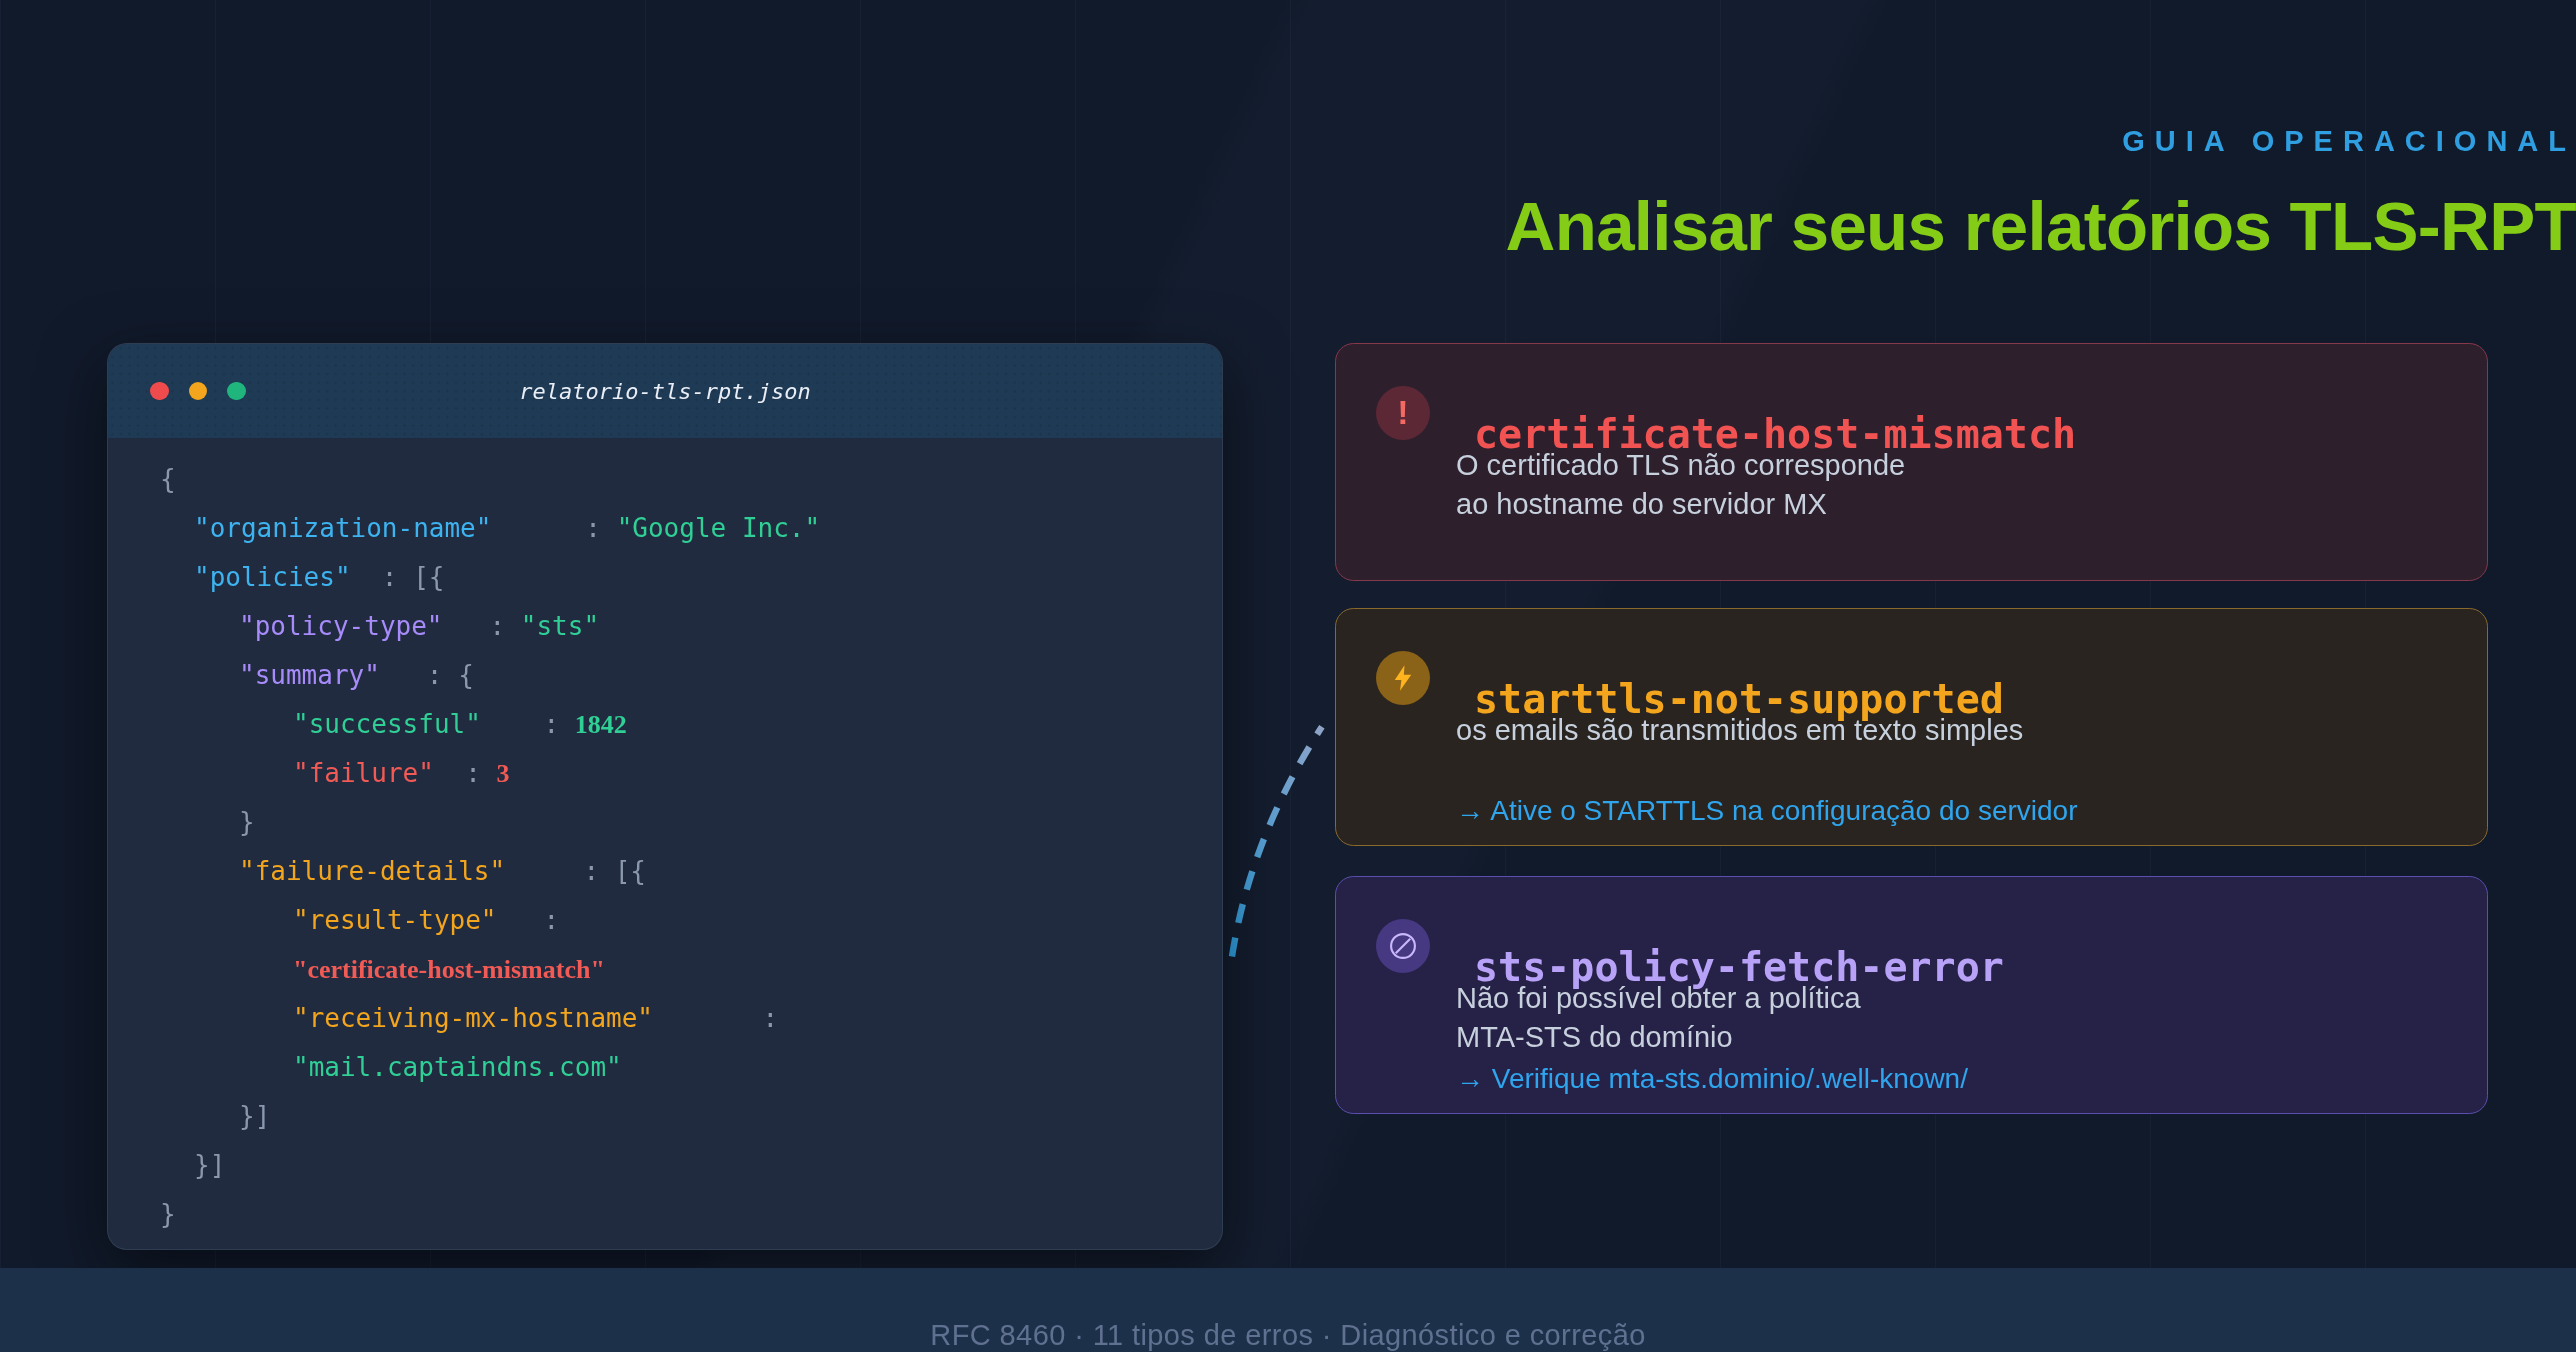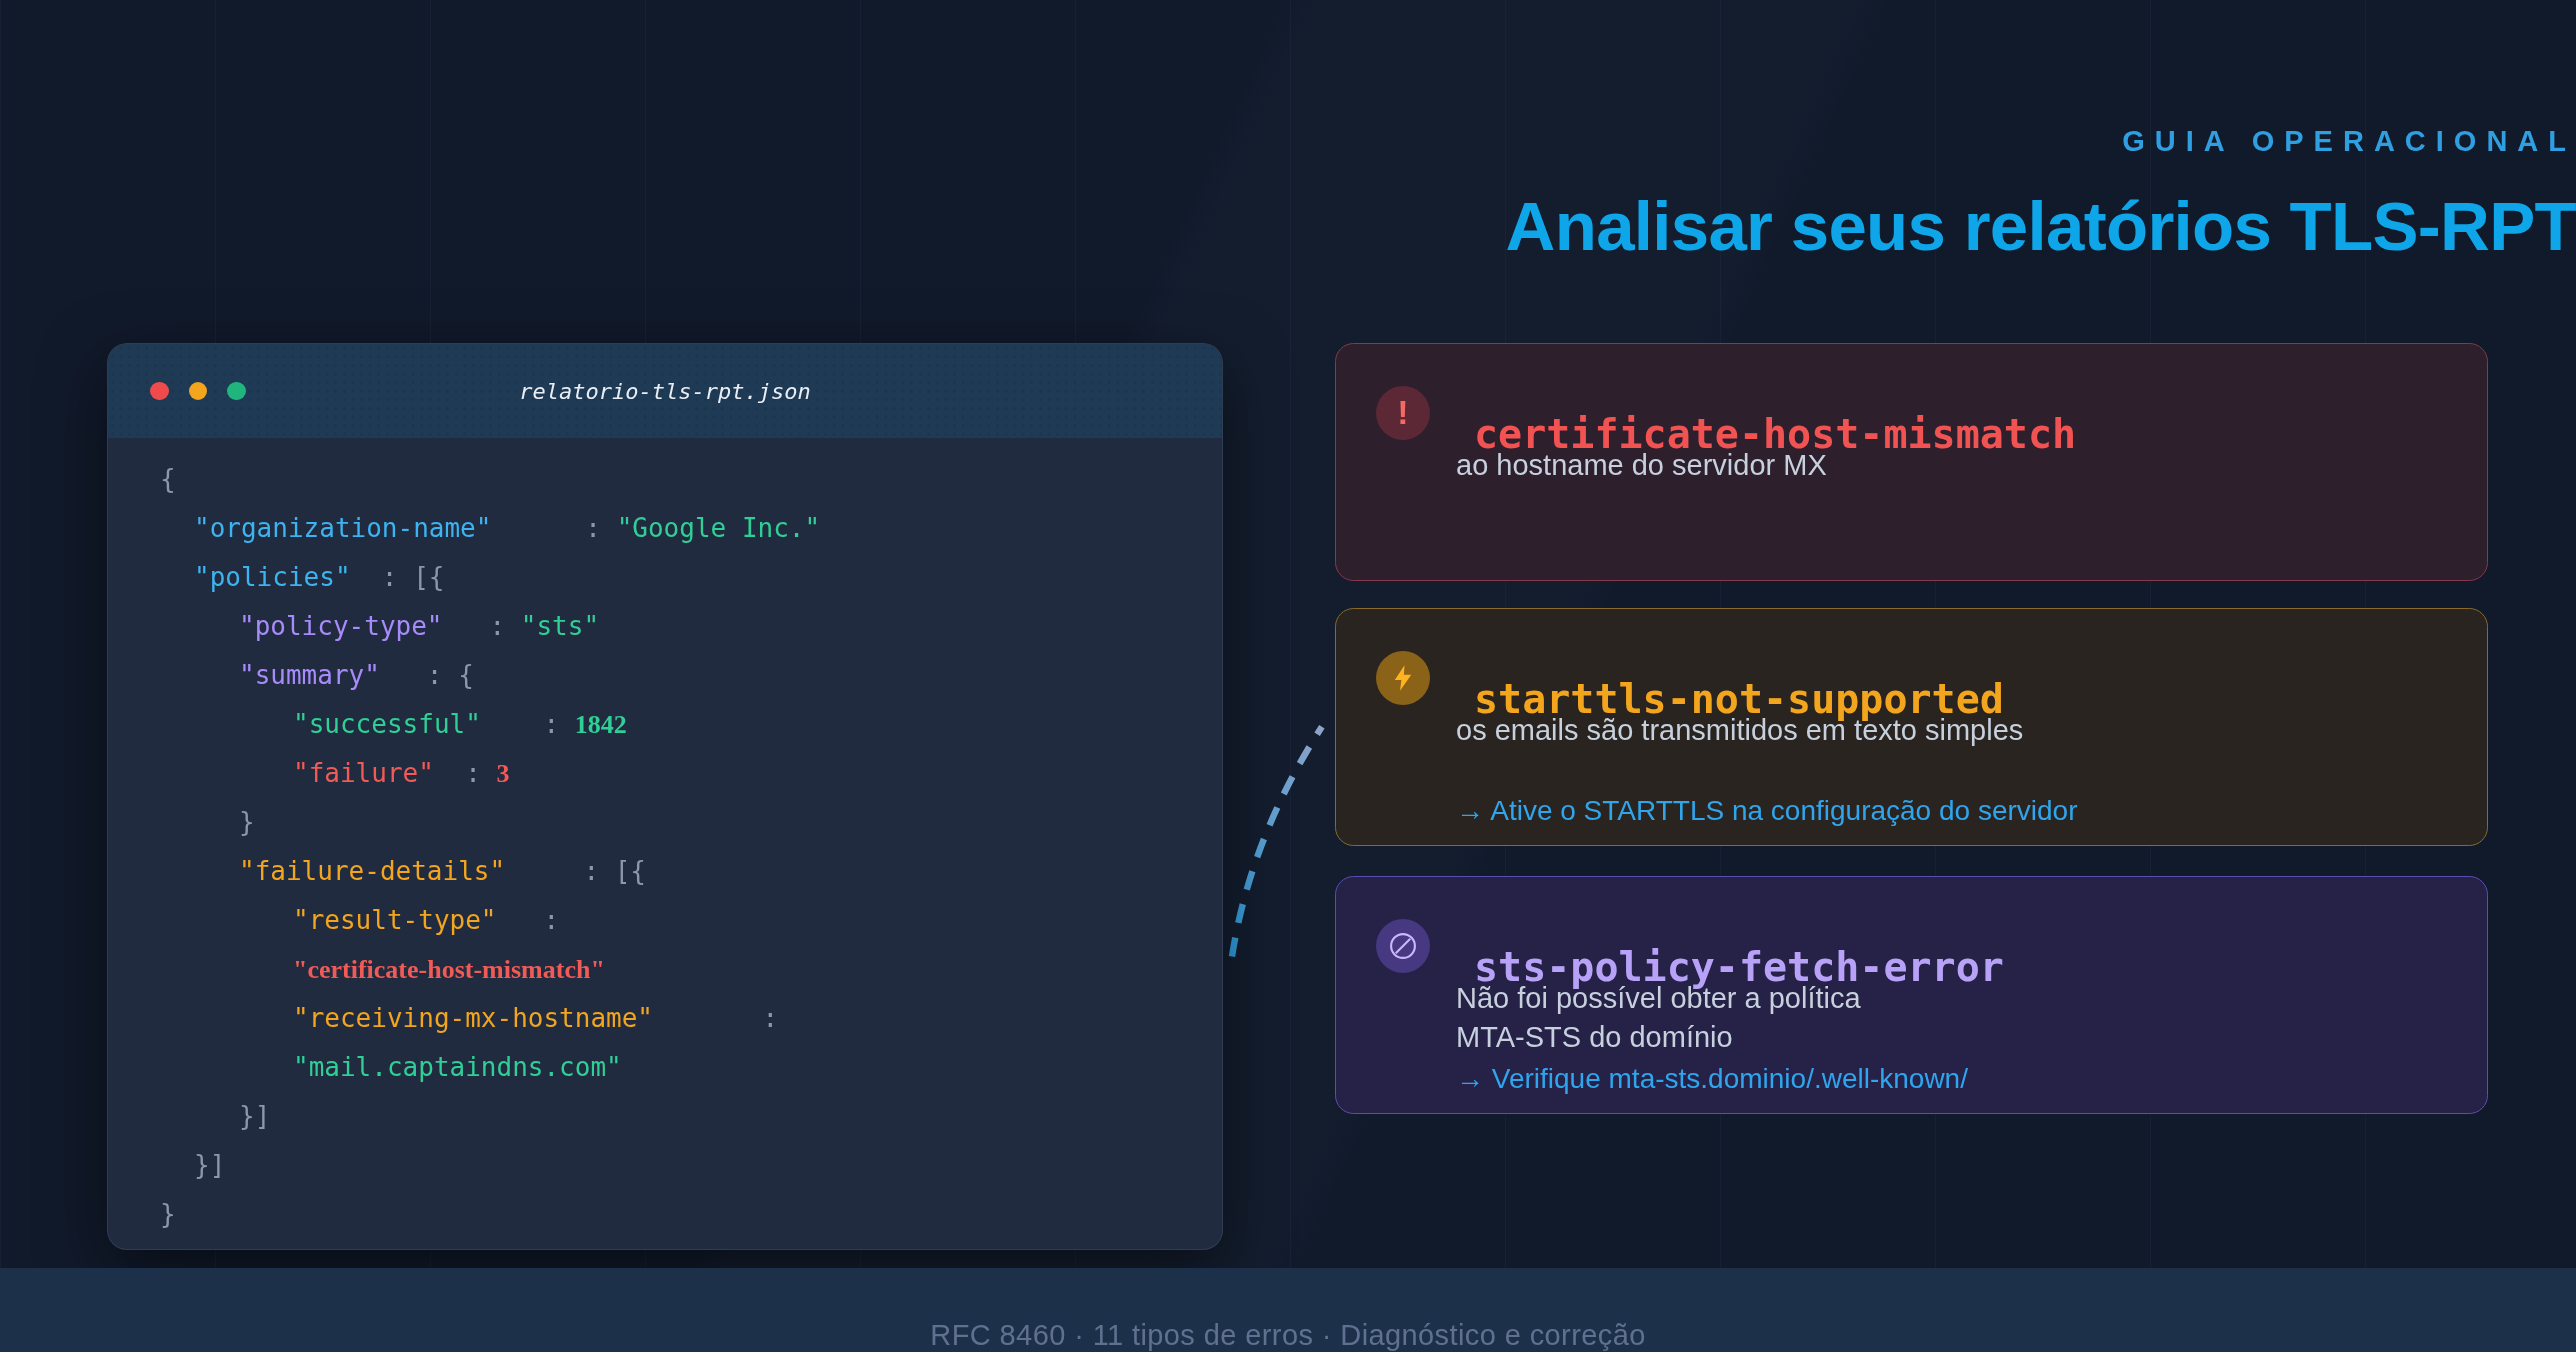--- a/index.html
+++ b/index.html
@@ -12,21 +12,21 @@
   .stage::before{
     content:"";position:absolute;inset:0;pointer-events:none;
     background:
       repeating-linear-gradient(90deg, rgba(160,180,220,0.045) 0 1.4px, transparent 1.4px 215px),
       linear-gradient(115deg, transparent 40%, rgba(160,180,220,0.018) 41% 58%, transparent 59%);
   }
 
   
   header{position:absolute;top:125px;left:0;right:0;text-align:right;z-index:2;}
   .eyebrow{font-size:29px;font-weight:700;letter-spacing:10px;line-height:33px;color:var(--eyebrow,#2f9fe2);}
-  h1{margin:31.5px 0 0;font-size:69px;line-height:74px;font-weight:700;letter-spacing:-0.7px;color:#0ea5e9;}
+  h1{margin:31.5px 0 0;font-size:69px;line-height:74px;font-weight:700;letter-spacing:-0.7px;color:#84cc16;}
 
   
   .code-window{
     position:absolute;left:107px;top:343px;width:1116px;height:907px;
     background:#212b3f;border:1.4px solid rgba(125,155,195,.16);border-radius:20px;
     box-shadow:0 21.5px 64px rgba(0,0,0,.5);z-index:2;box-sizing:border-box;
   }
   .titlebar{
     position:relative;height:94px;background:#1e3a54;border-radius:18.6px 18.6px 0 0;
     display:flex;align-items:center;justify-content:center;
@@ -125,20 +125,21 @@
     <path d="M 42 352 Q 68 185 168 30" fill="none" stroke="url(#connGrad)" stroke-width="9" stroke-dasharray="27 21"></path>
   </svg>
 
   <aside>
       <article class="card" style="top: 343px; background: rgb(46, 31, 45); border-color: rgb(135, 56, 74);">
         <div class="badge" style="background:#5d2836">
           <span class="glyph-excl" style="color:#f26a62">!</span>
         </div>
         <h2 class="card-title" style="color:#f15352">certificate-host-mismatch</h2>
         <div class="card-body">
+          <div>O certificado TLS não corresponde</div>
           <div>ao hostname do servidor MX</div>
         </div>
       </article>
       <article class="card" style="top: 608px; background: rgb(41, 36, 31); border-color: rgb(138, 106, 44);">
         <div class="badge" style="background:#8a6218">
           <svg width="30" height="30" viewBox="0 0 24 24">
             <path d="M13.2 1.8 5.4 13.6h5.3L9.6 22.2 18.6 9.4h-5.9z" fill="#ffb31f"></path>
           </svg>
         </div>
         <h2 class="card-title" style="color:#f3a51e">starttls-not-supported</h2>

